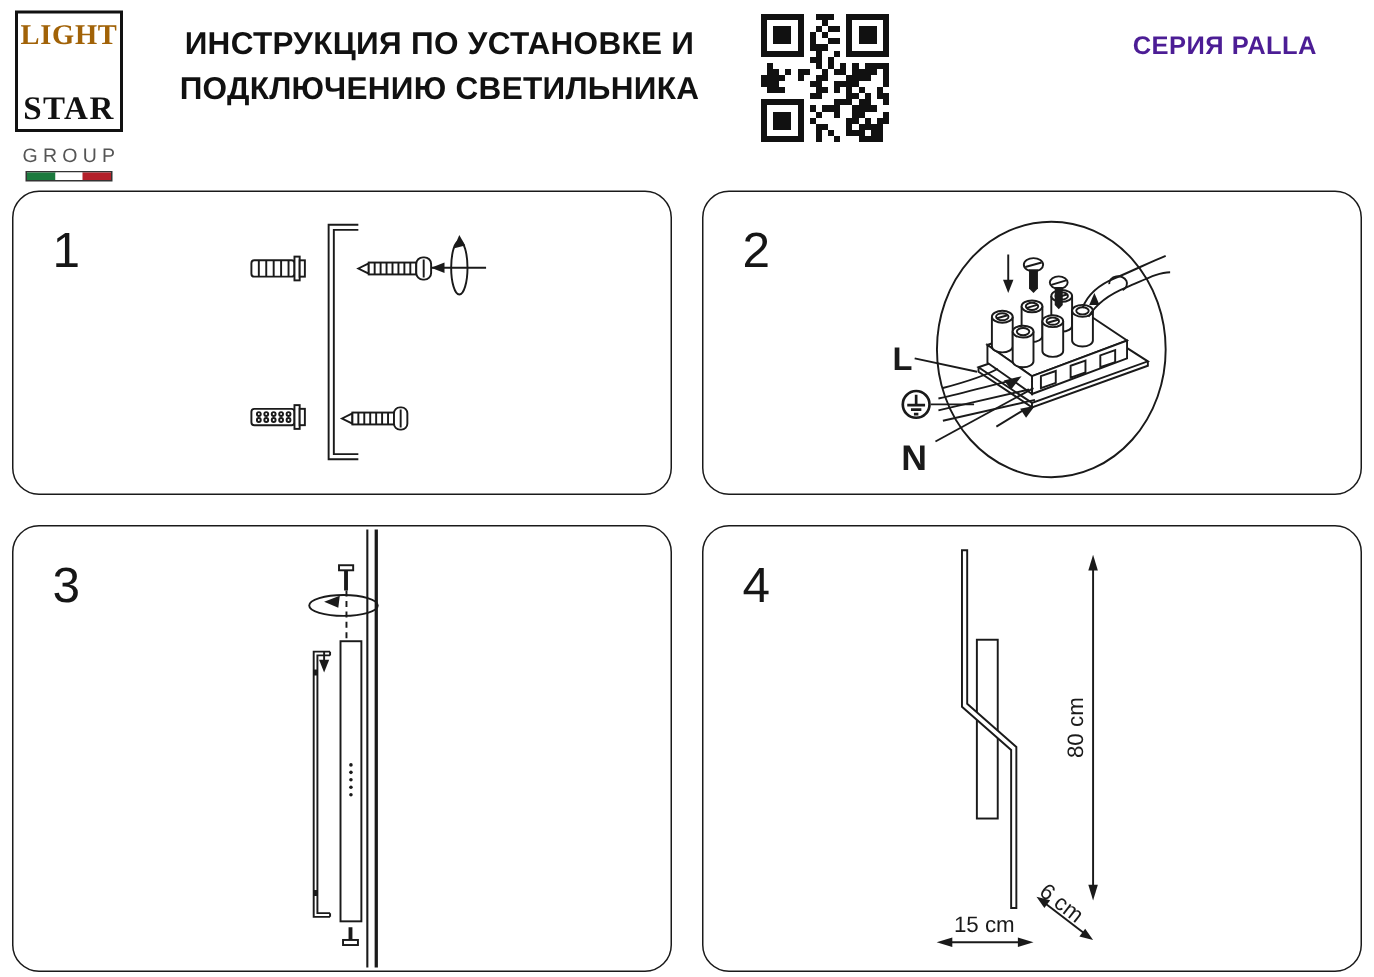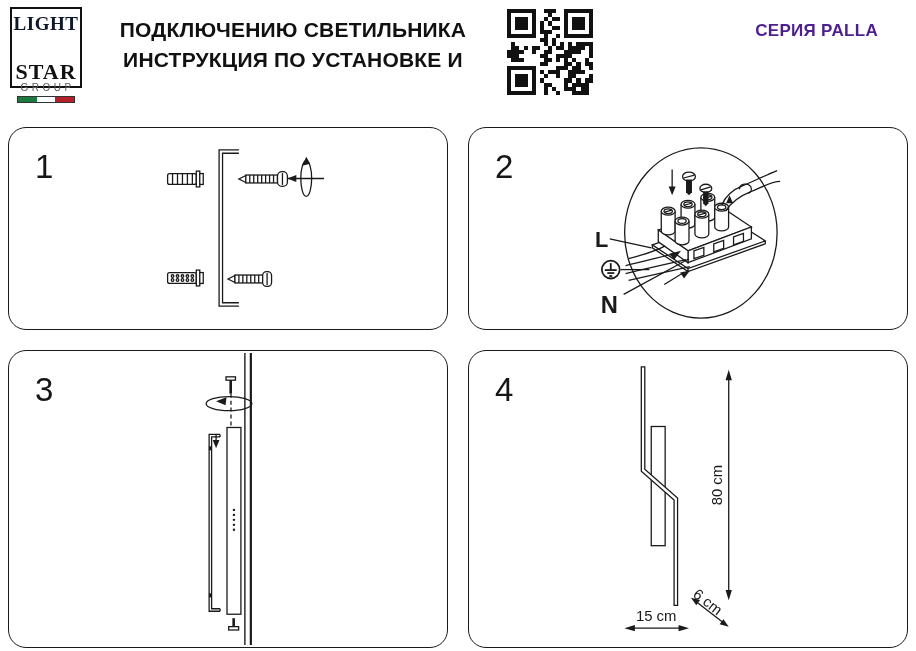--- a/index.html
+++ b/index.html
@@ -3,24 +3,24 @@
 <meta charset="utf-8">
 <style>
   html,body{margin:0;padding:0;background:#ffffff;}
   .sheet{position:relative;width:916px;height:651px;background:#ffffff;overflow:hidden;
          font-family:"Liberation Sans","DejaVu Sans",sans-serif;color:#1a1a1a;}
 
   
   .logo{position:absolute;left:10px;top:7px;width:72px;height:81px;border:2px solid #111;
         box-sizing:border-box;text-align:center;background:#fff;}
   .logo-light{font-family:"Liberation Serif","DejaVu Serif",serif;font-weight:bold;
-              font-size:19px;line-height:19px;margin-top:5px;letter-spacing:.5px;color:#0f172a;}
+              font-size:19px;line-height:19px;margin-top:5px;letter-spacing:.5px;color:#a16207;}
   .logo-star{font-family:"Liberation Serif","DejaVu Serif",serif;font-weight:bold;
              font-size:22px;line-height:21px;letter-spacing:1px;color:#111;margin-top:28px;}
-  .logo-group{font-size:10px;letter-spacing:3.5px;color:#555;margin-top:0;text-indent:3px;}
+  .logo-group{font-size:13px;letter-spacing:3.5px;color:#555;margin-top:14px;text-indent:3px;}
   .logo-flag{width:56px;height:5px;margin:3px auto 0;border:1px solid #333;display:flex;}
   .logo-flag span{flex:1;}
   .flag-g{background:#1c7a3e;} .flag-w{background:#ffffff;} .flag-r{background:#b3202a;}
 
   .title{position:absolute;left:95px;top:15px;width:396px;text-align:center;
          font-weight:bold;font-size:21px;line-height:30px;color:#111;letter-spacing:.2px;}
 
   .qr{position:absolute;left:504px;top:6px;width:92px;height:92px;}
 
   .series-box{position:absolute;left:616px;top:20px;width:262px;text-align:right;color:#4c1d95;}
@@ -48,22 +48,22 @@
       <div class="logo-star">STAR</div>
       <div class="logo-group">GROUP</div>
       <div class="logo-flag">
         <span class="flag-g"></span>
           <span class="flag-w"></span>
           <span class="flag-r"></span>
       </div>
     </div>
 
     <div class="title">
+      <div>ИНСТРУКЦИЯ ПО УСТАНОВКЕ И</div>
       <div>ПОДКЛЮЧЕНИЮ СВЕТИЛЬНИКА</div>
-      <div>ИНСТРУКЦИЯ ПО УСТАНОВКЕ И</div>
     </div>
 
     <svg class="qr" viewBox="-0.8 -0.8 22.6 22.6" shape-rendering="crispEdges">
         <g fill="#111">
           <rect x="9" y="0" width="1" height="1"></rect>
           <rect x="10" y="0" width="1" height="1"></rect>
           <rect x="11" y="0" width="1" height="1"></rect>
           <rect x="10" y="1" width="1" height="1"></rect>
           <rect x="9" y="2" width="1" height="1"></rect>
           <rect x="11" y="2" width="1" height="1"></rect>

